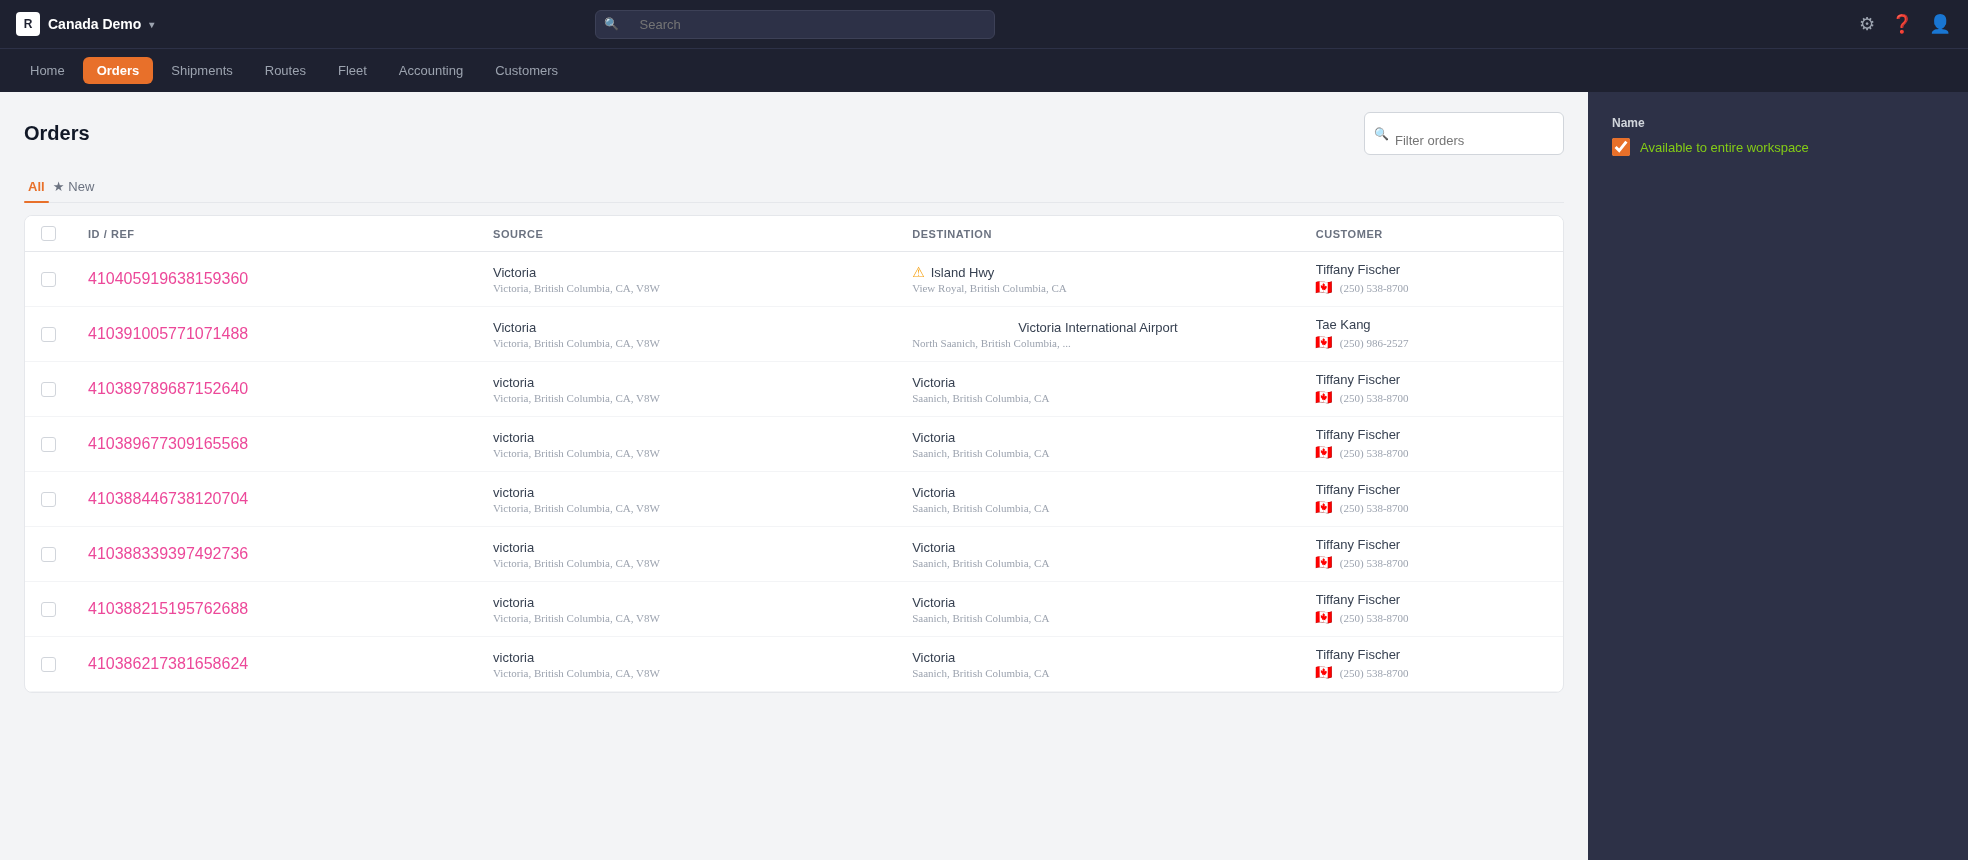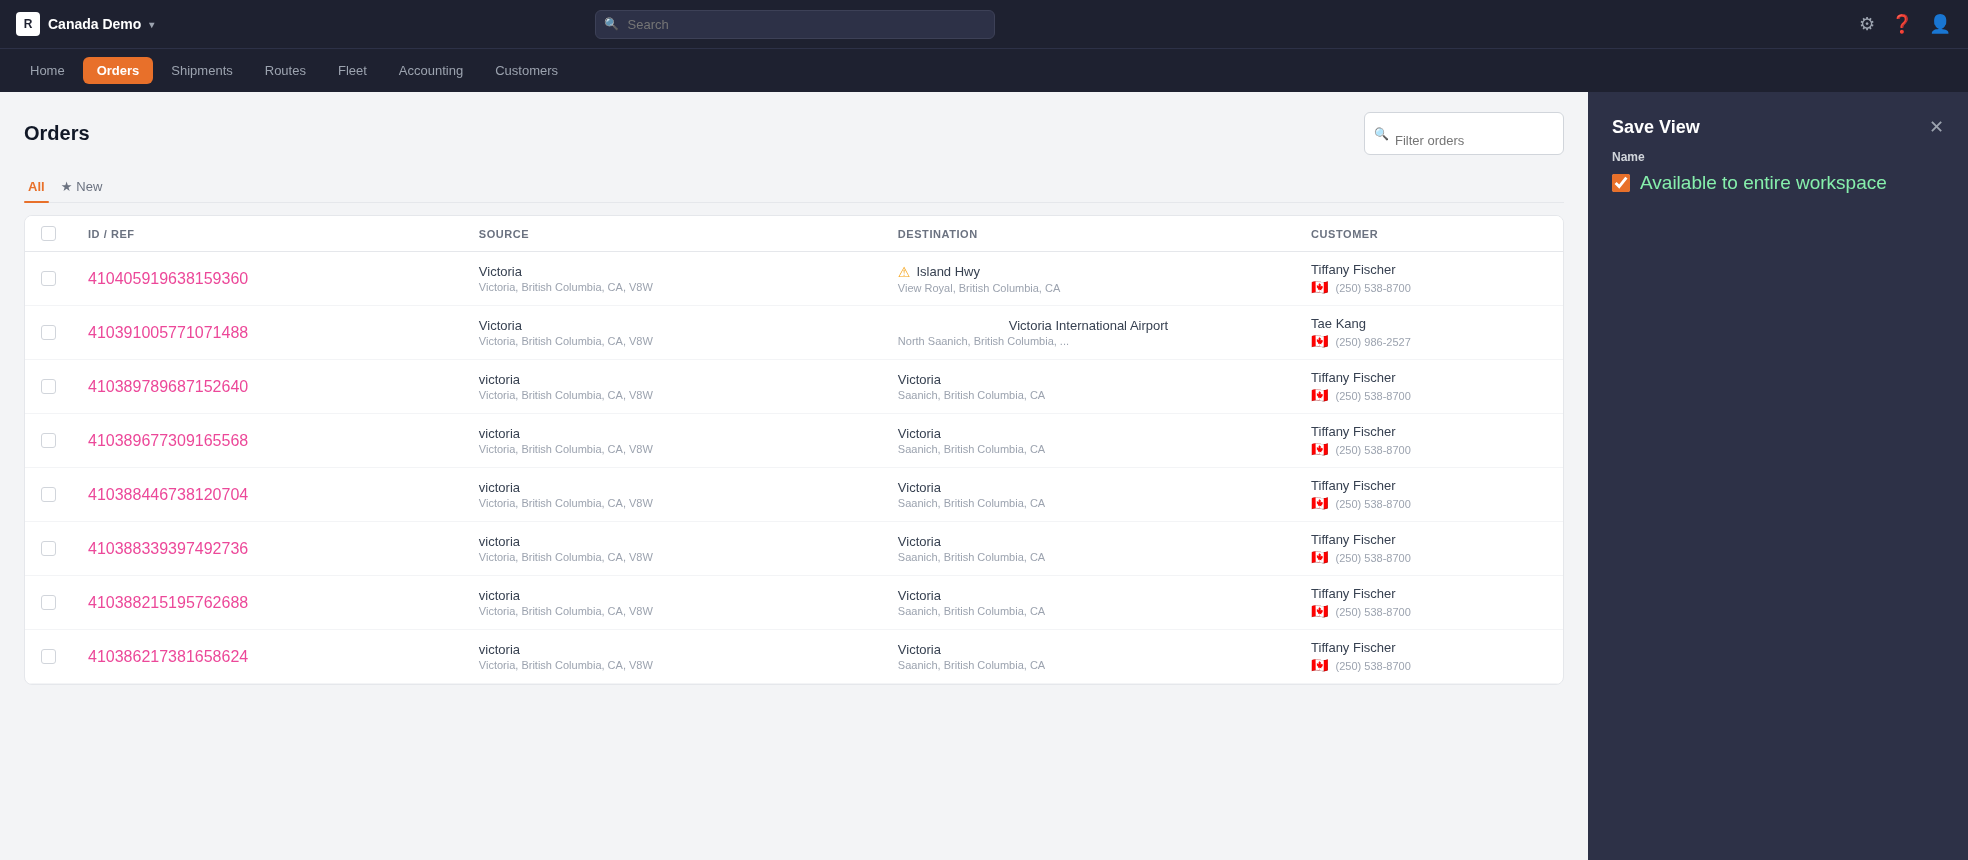--- a/index.html
+++ b/index.html
@@ -40,21 +40,21 @@
       flex: 1;
       max-width: 400px;
       margin: 0 auto;
       position: relative;
     }
     .search-bar input {
       width: 100%;
       background: #2d3147;
       border: 1px solid #3d4157;
       border-radius: 6px;
-      padding: 6px 12px 6px 32px;
+      padding: 6px 12px 6px 44px;
       color: #9ca3af;
       font-size: 13px;
       outline: none;
     }
     .search-icon {
       position: absolute;
       left: 10px;
       top: 50%;
       transform: translateY(-50%);
       color: #6b7280;
@@ -140,21 +140,20 @@
       top: 50%;
       transform: translateY(-50%);
       color: #9ca3af;
       font-size: 12px;
     }
 
     
     .tabs {
       display: flex;
       align-items: center;
-      gap: 8px;
       margin-bottom: 12px;
       border-bottom: 1px solid #e5e7eb;
     }
     .tab {
       padding: 8px 4px;
       font-size: 13px;
       color: #6b7280;
       cursor: pointer;
       position: relative;
     }
@@ -233,20 +232,21 @@
     tbody td {
       padding: 10px 16px;
       font-size: 13px;
       color: #374151;
       vertical-align: middle;
     }
     .td-sub {
       font-size: 11px;
       color: #9ca3af;
       margin-top: 2px;
+      font-family: Liberation Serif, serif;
     }
     .td-id {
       font-size: 16px;
       font-weight: 400;
       color: #ec4899;
     }
     .checkbox-col { width: 40px; }
     .cb {
       width: 15px;
       height: 15px;
@@ -320,22 +320,22 @@
       align-items: center;
       gap: 10px;
     }
     .workspace-cb {
       width: 18px;
       height: 18px;
       accent-color: #e8702a;
       cursor: pointer;
     }
     .workspace-label {
-      font-size: 19px;
-      color: #86efac;
+      font-size: 13px;
+      color: #84cc16;
     }
   </style>
 </head>
 <body>
 
 <div class="topbar">
   <div class="brand">
     <div class="brand-logo">R</div>
     <span>Canada Demo</span>
     <span class="brand-chevron">▾</span>
@@ -602,24 +602,20 @@
           (250) 538-8700
         </div>
       </td>
     </tr>
           </tbody>
       </table>
     </div>
   </div>
 
   <div class="save-view-panel">
-    <div class="panel-header">
-      <span class="panel-title">Save View</span>
-      <button class="panel-close">✕</button>
-    </div>
     <div class="field-label">Name</div>
     <div class="checkbox-row">
       <input type="checkbox" class="workspace-cb" checked="" style="">
       <label class="workspace-label">Available to entire workspace</label>
     </div>
   </div>
 
 </div>
 
 </body></html>

